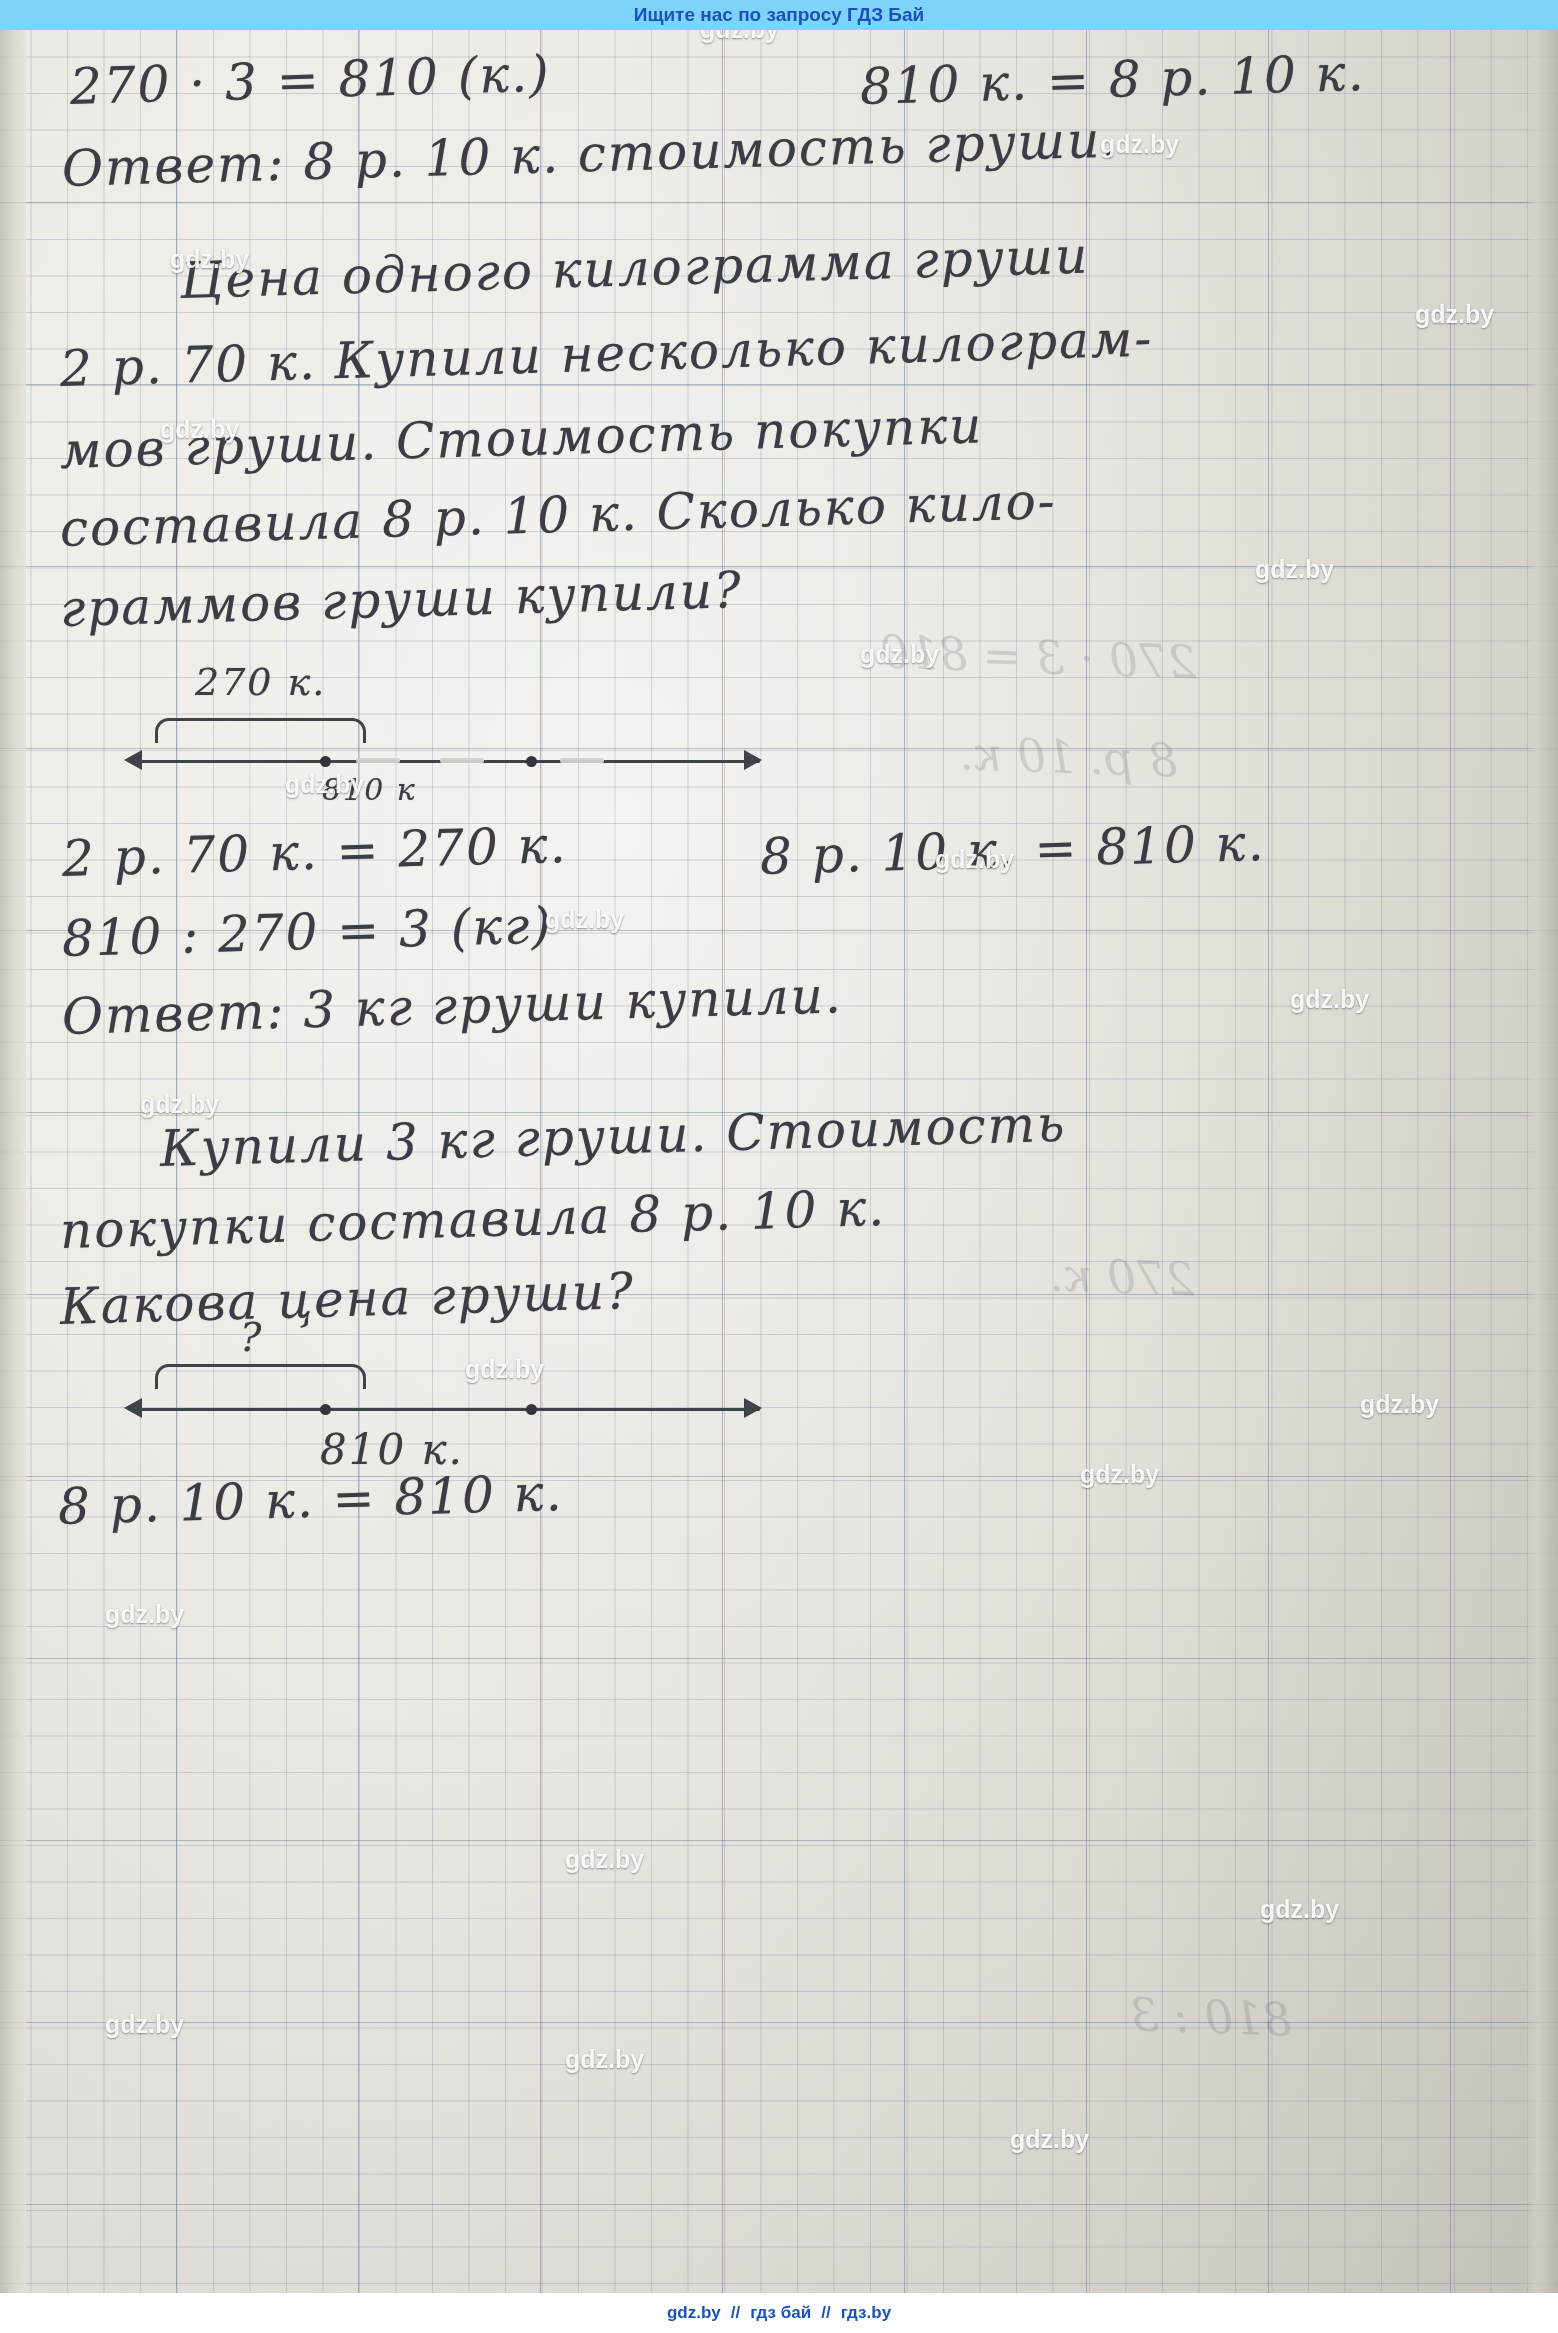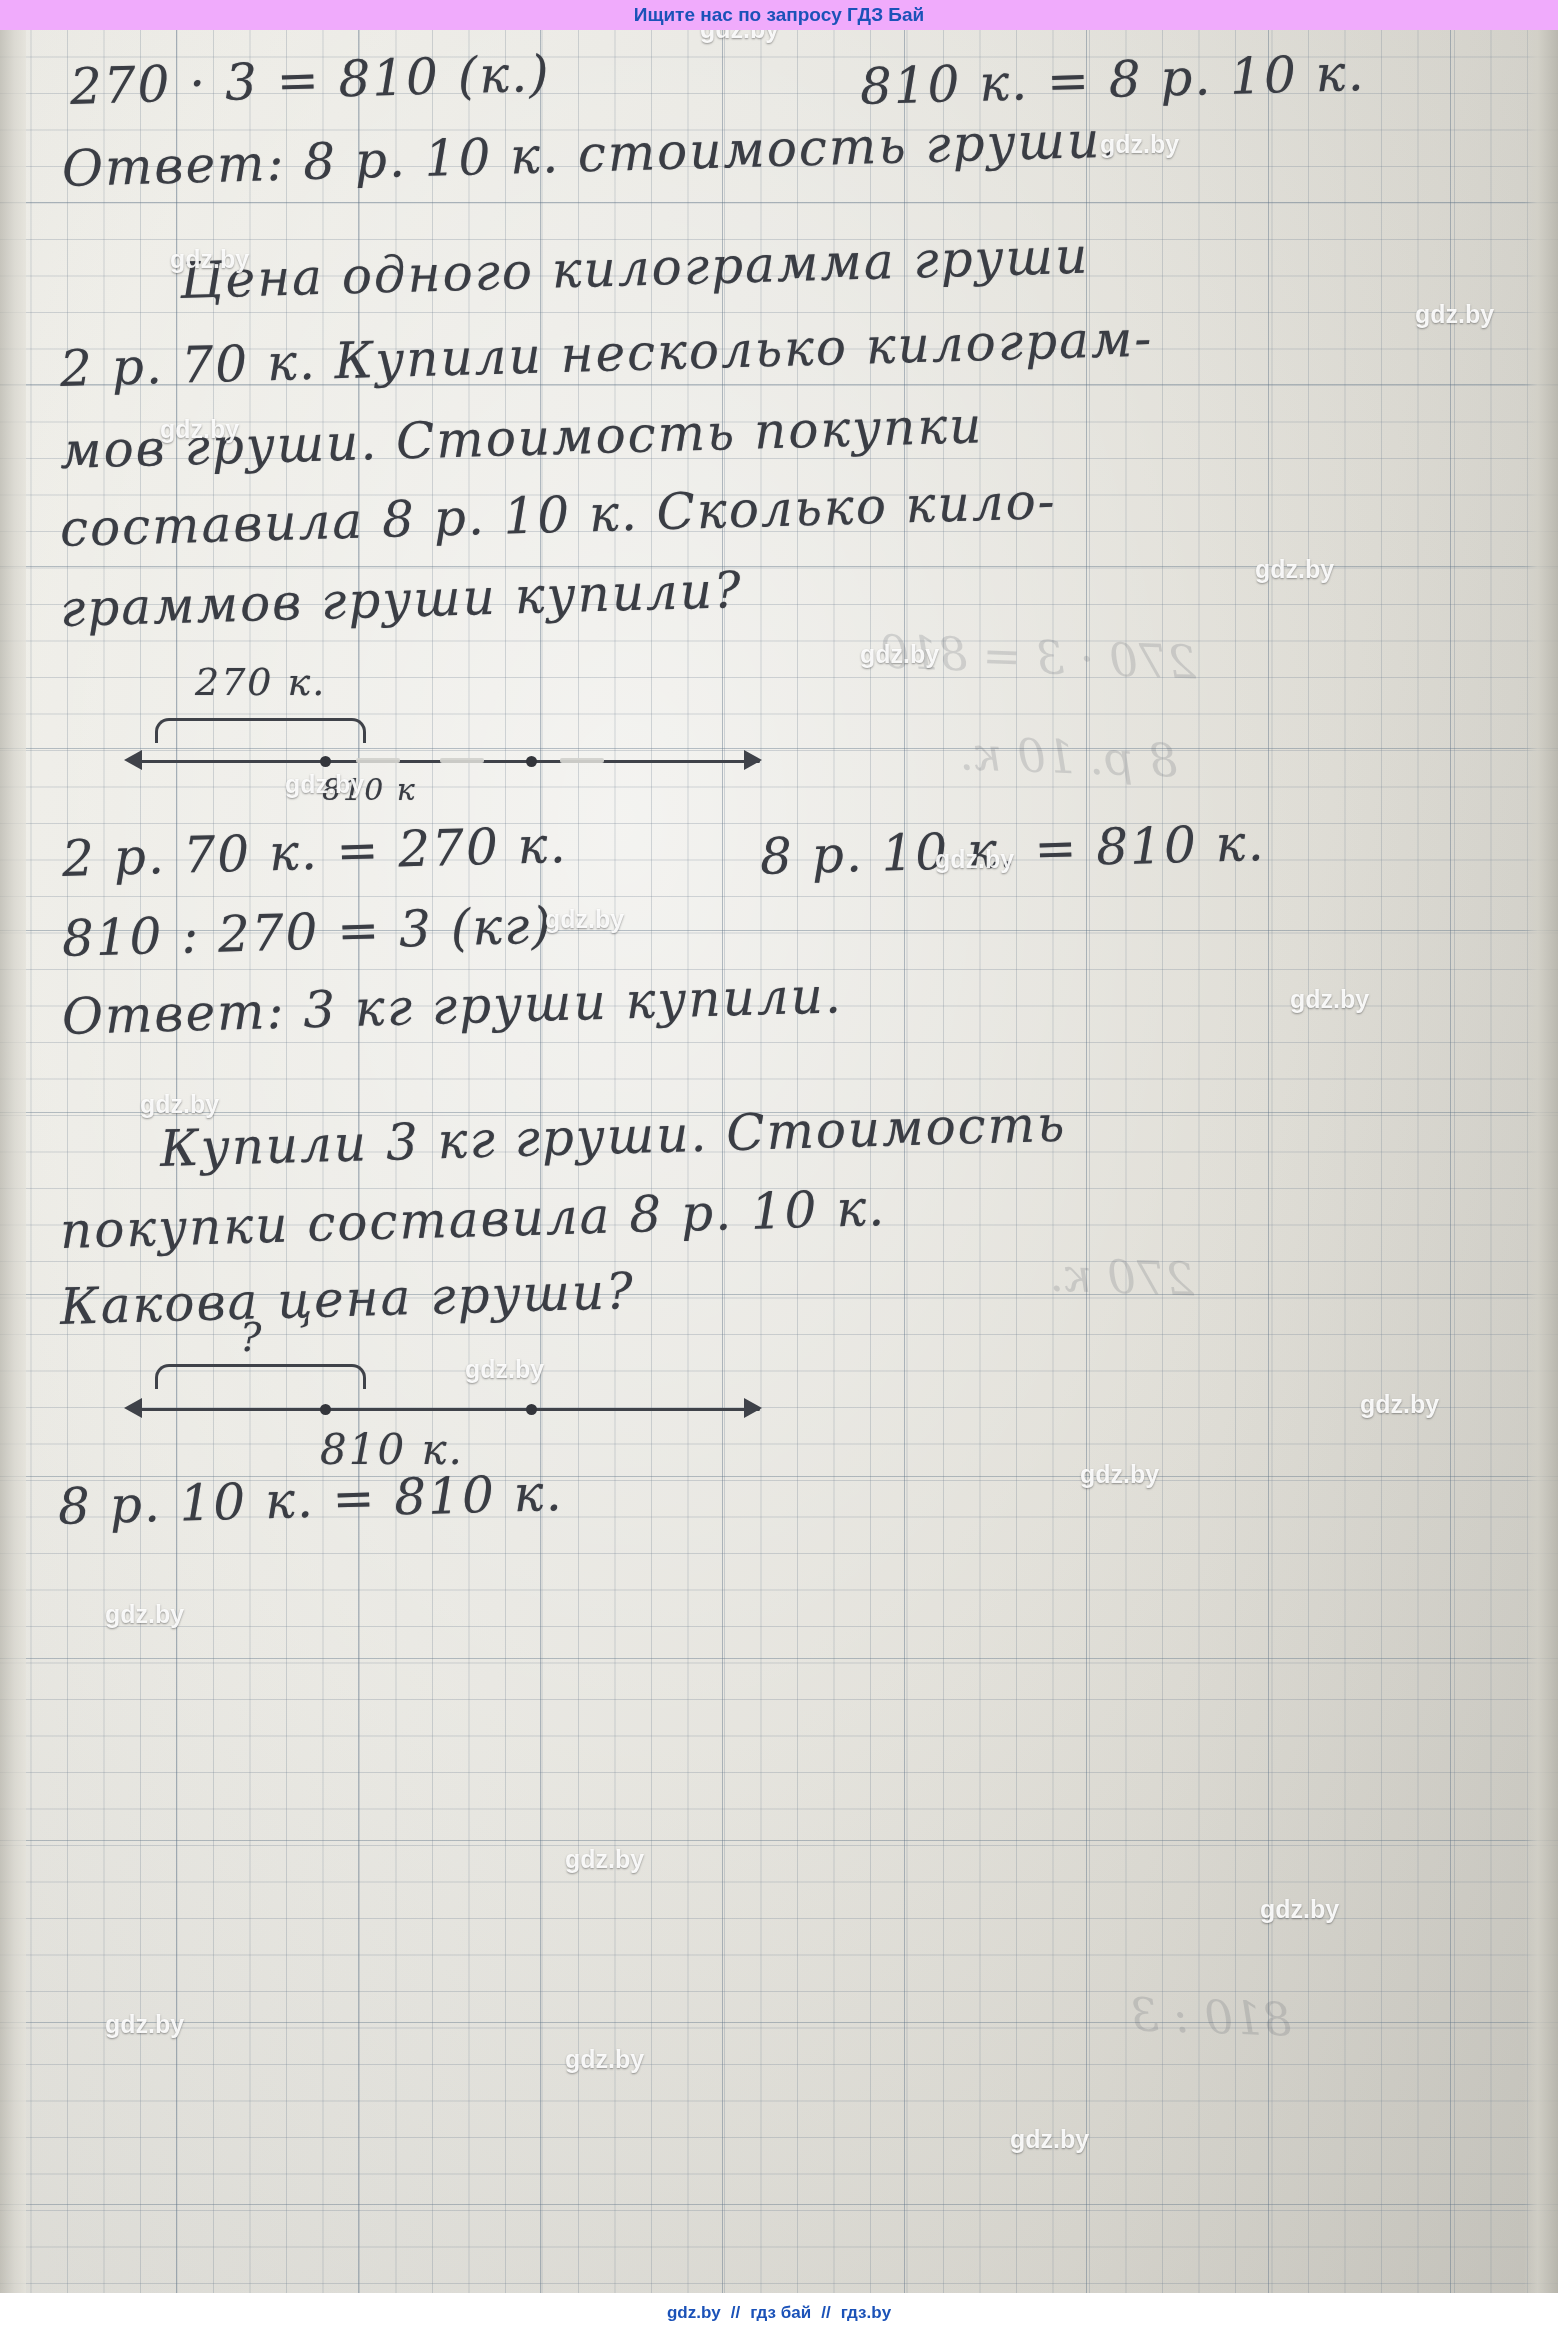--- a/index.html
+++ b/index.html
@@ -14,21 +14,21 @@
     overflow: hidden;
     font-family: "Liberation Sans", sans-serif;
   }
 
   
   .top-banner {
     position: absolute;
     top: 0; left: 0;
     width: 1558px;
     height: 30px;
-    background: #f0abfc;
+    background: #7dd3fc;
     display: flex;
     align-items: center;
     justify-content: center;
     z-index: 40;
   }
   .top-banner a {
     color: #1b52b8;
     font-size: 19px;
     font-weight: bold;
     text-decoration: none;

